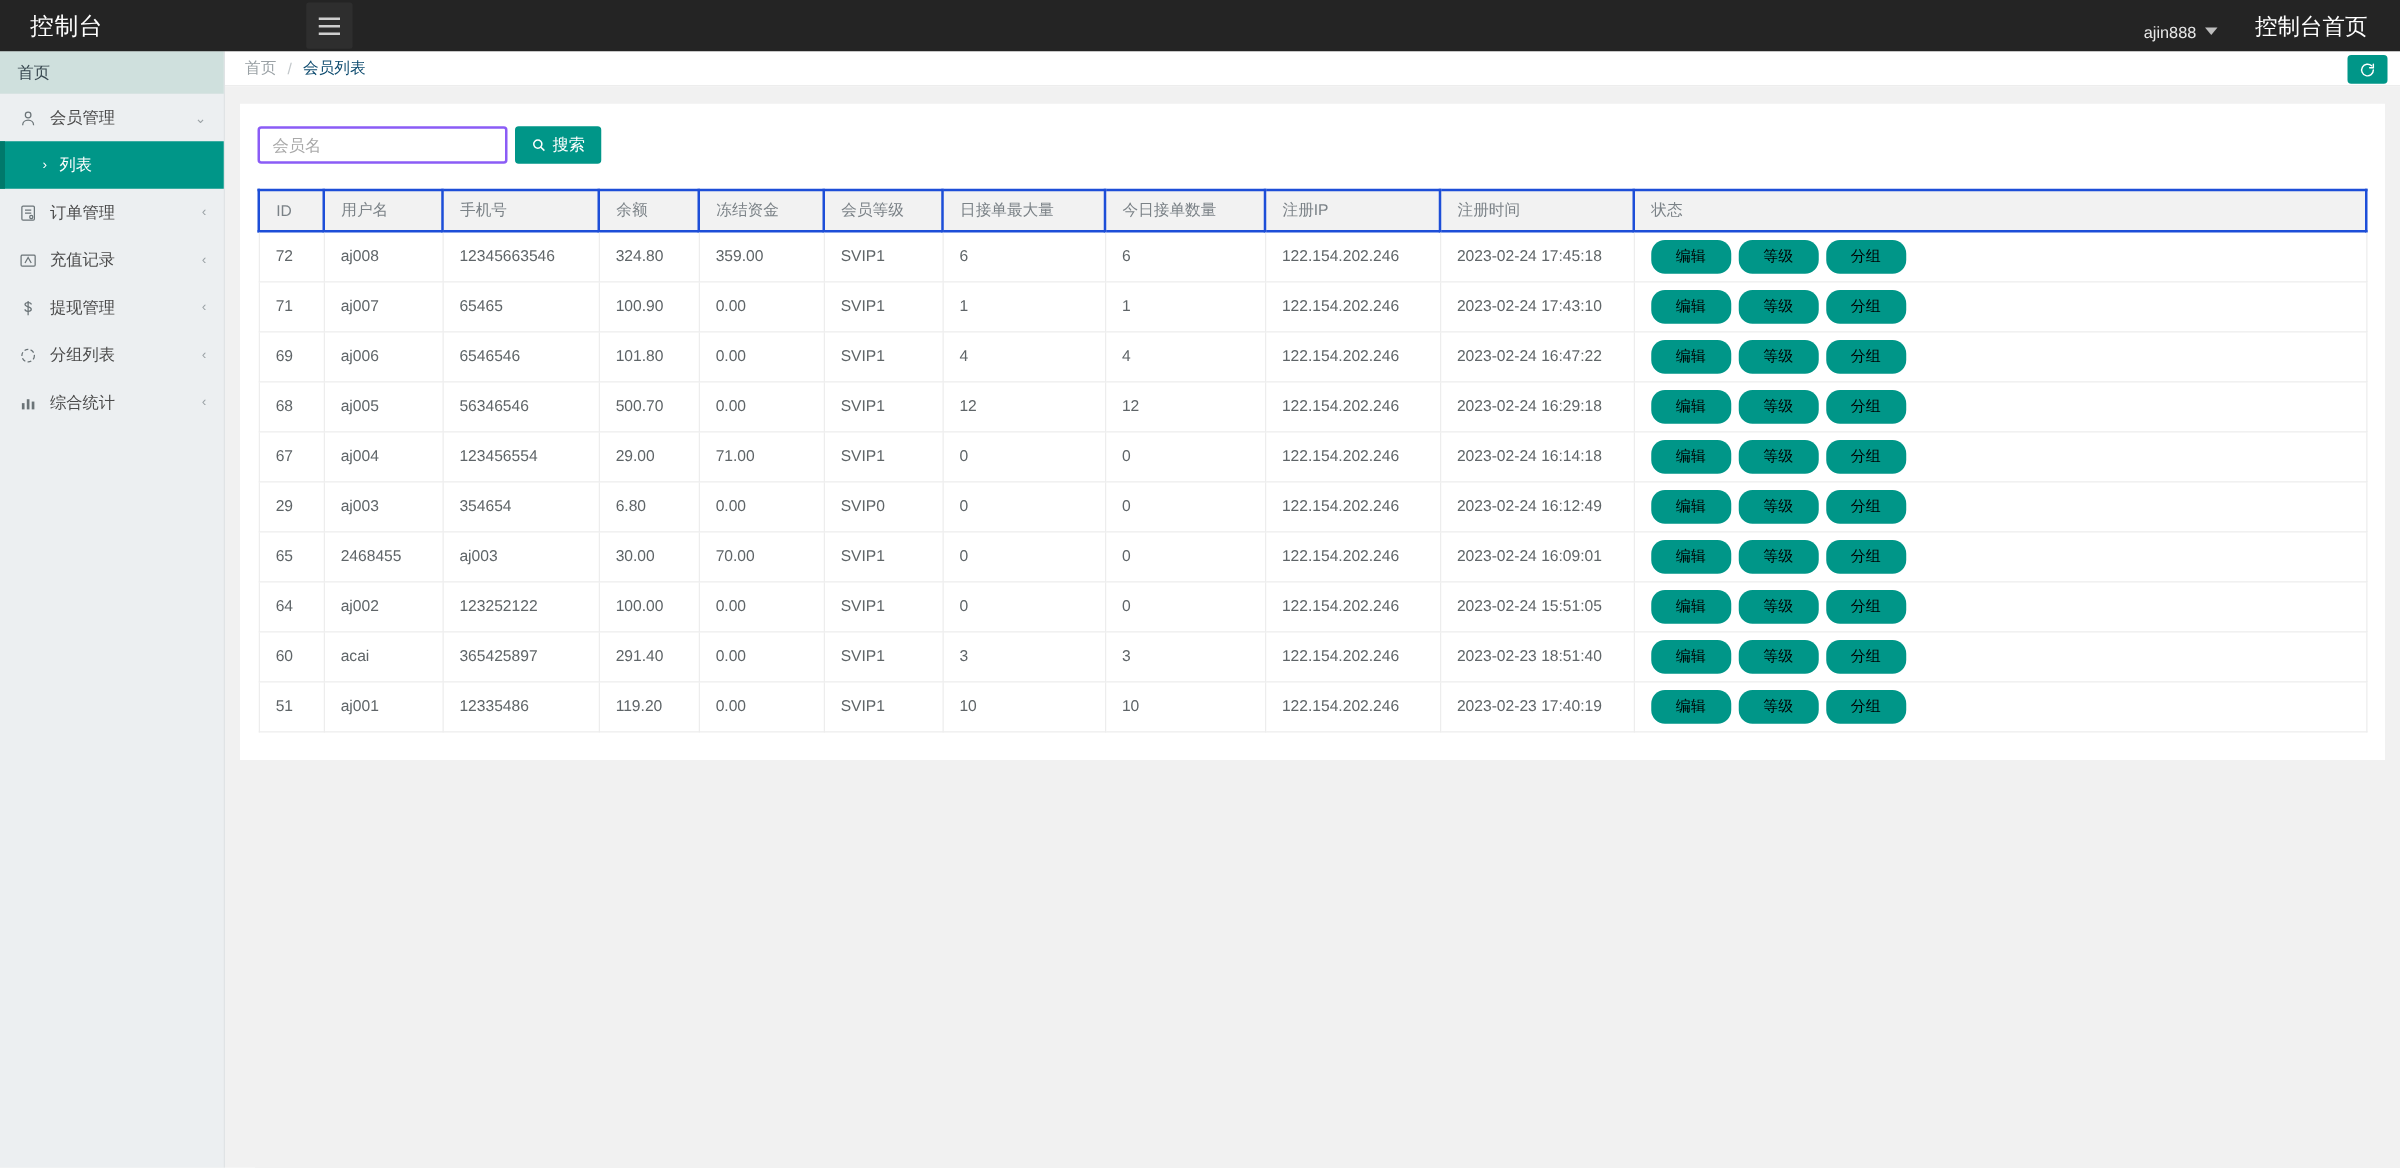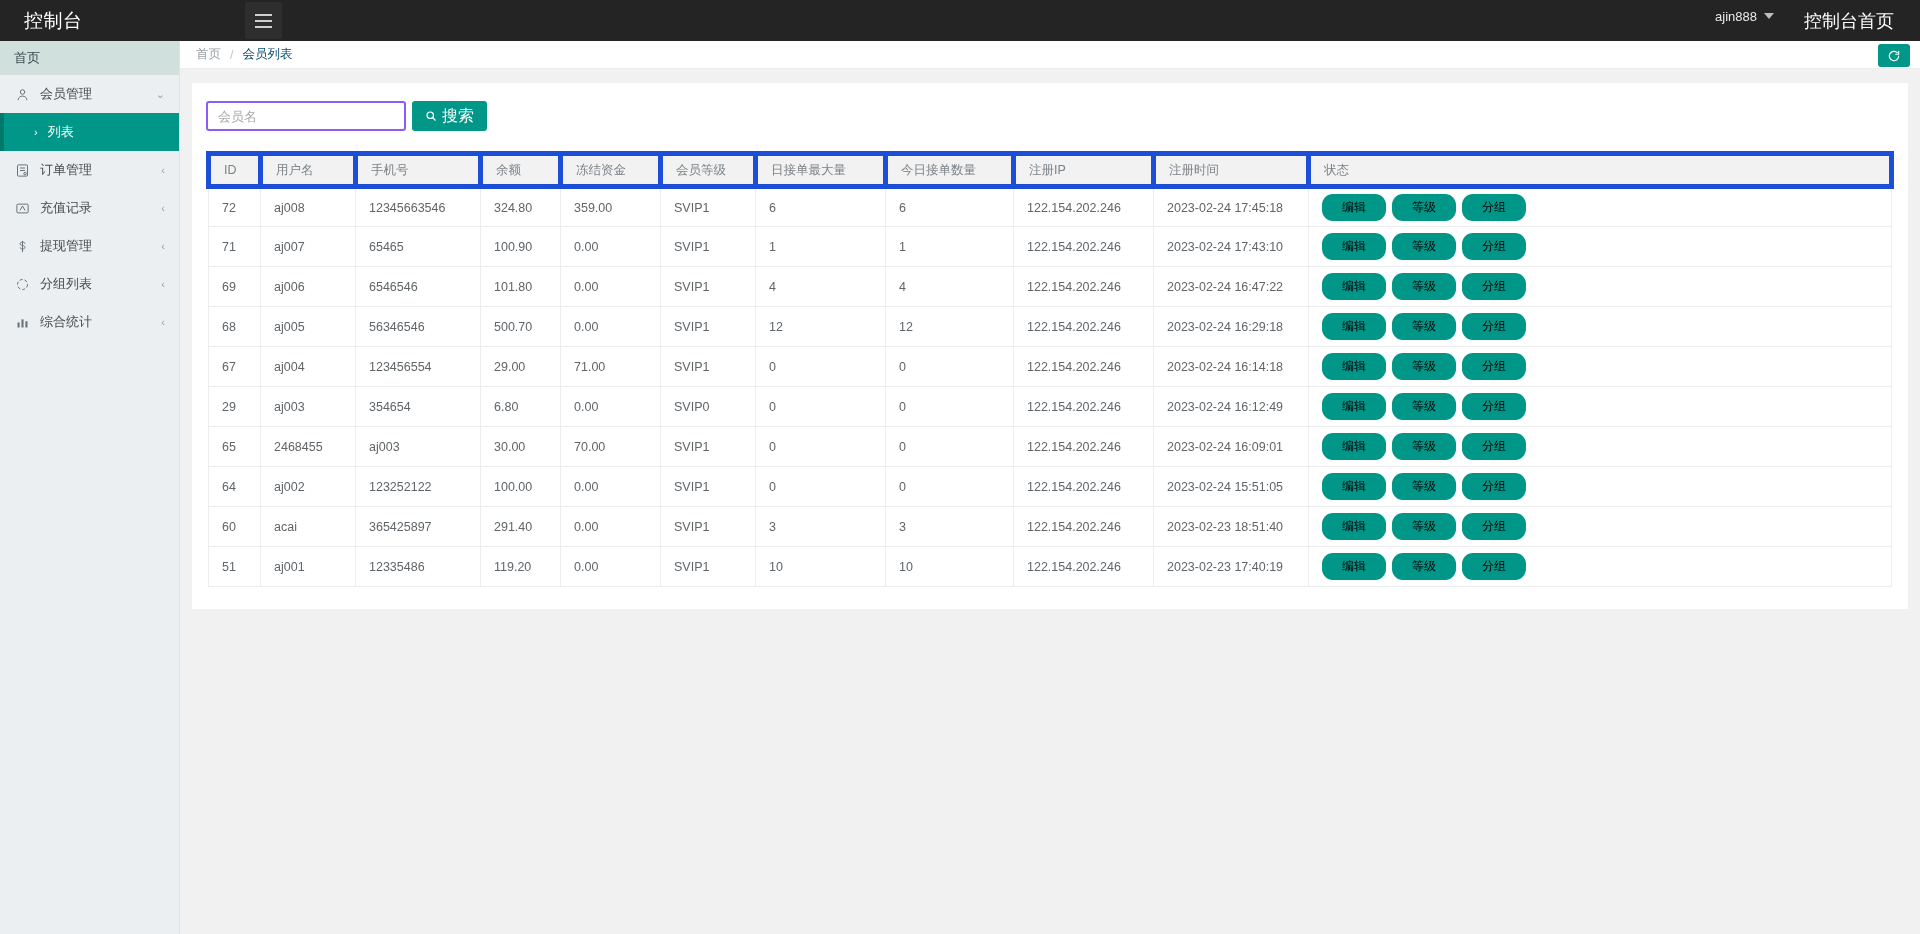--- a/index.html
+++ b/index.html
@@ -18,21 +18,21 @@
     width:220px; height:41px; display:flex; align-items:center;
     padding-left:24px; color:#fff; font-size:19px; letter-spacing:.5px;
   }
   .hamburger{
     width:37px; height:37px; margin-left:9px; background:#2e2e2e;
     display:flex; flex-direction:column; align-items:center; justify-content:center;
     gap:4px; cursor:pointer; border-radius:2px;
   }
   .hamburger i{ display:block; width:17px; height:2px; background:#cfcfcf; }
   .topbar-right{
-    margin-left:auto; display:flex; align-items:flex-start; gap:30px;
+    margin-left:auto; display:flex; align-items:flex-end; gap:30px;
     padding-right:26px; color:#e8e8e8; font-size:13px;
   }
   .user-menu{ display:flex; align-items:center; gap:7px; cursor:pointer; }
   .caret-down{
     width:0;height:0;border-left:5px solid transparent;border-right:5px solid transparent;
     border-top:6px solid #bdbdbd;
   }
   .console-home{ cursor:pointer; font-size:18px; color:#fff; }
 
   
@@ -79,29 +79,29 @@
 
   .searchrow{ display:flex; align-items:center; gap:6px; margin-bottom:20px; }
   .search-input{
     width:200px; height:30px; border:2px solid #8b5cf6; border-radius:3px;
     padding:0 10px; font-size:13px; color:#555;
     font-family:"Liberation Sans","DejaVu Sans",sans-serif; outline:none;
   }
   .search-input::placeholder{ color:#a9a9a9; }
   .search-btn{
     height:30px; padding:0 13px; background:#009688; color:#fff; border:none;
-    border-radius:3px; font-size:16px; cursor:pointer; display:flex;
+    border-radius:3px; font-size:13px; cursor:pointer; display:flex;
     align-items:center; gap:5px;
     font-family:"Liberation Sans","DejaVu Sans",sans-serif;
   }
 
   table{ width:100%; border-collapse:collapse; font-size:12.5px; }
   thead th{
     background:#f2f2f2; color:#7b8287; font-weight:normal; text-align:left;
-    height:33px; padding:0 13px; border:5px solid #1d4ed8; white-space:nowrap;
+    height:33px; padding:0 13px; border:2px solid #1d4ed8; white-space:nowrap;
   }
   tbody td{
     height:40px; padding:0 13px; border:1px solid #ededed;
     color:#5f6568; white-space:nowrap;
   }
   .act-btn{
     display:inline-block; background:#009688; color:#000000; border:none;
     border-radius:11px; padding:5px 20px; font-size:12px; margin-right:6px;
     cursor:pointer; font-family:"Liberation Sans","DejaVu Sans",sans-serif;
   }

